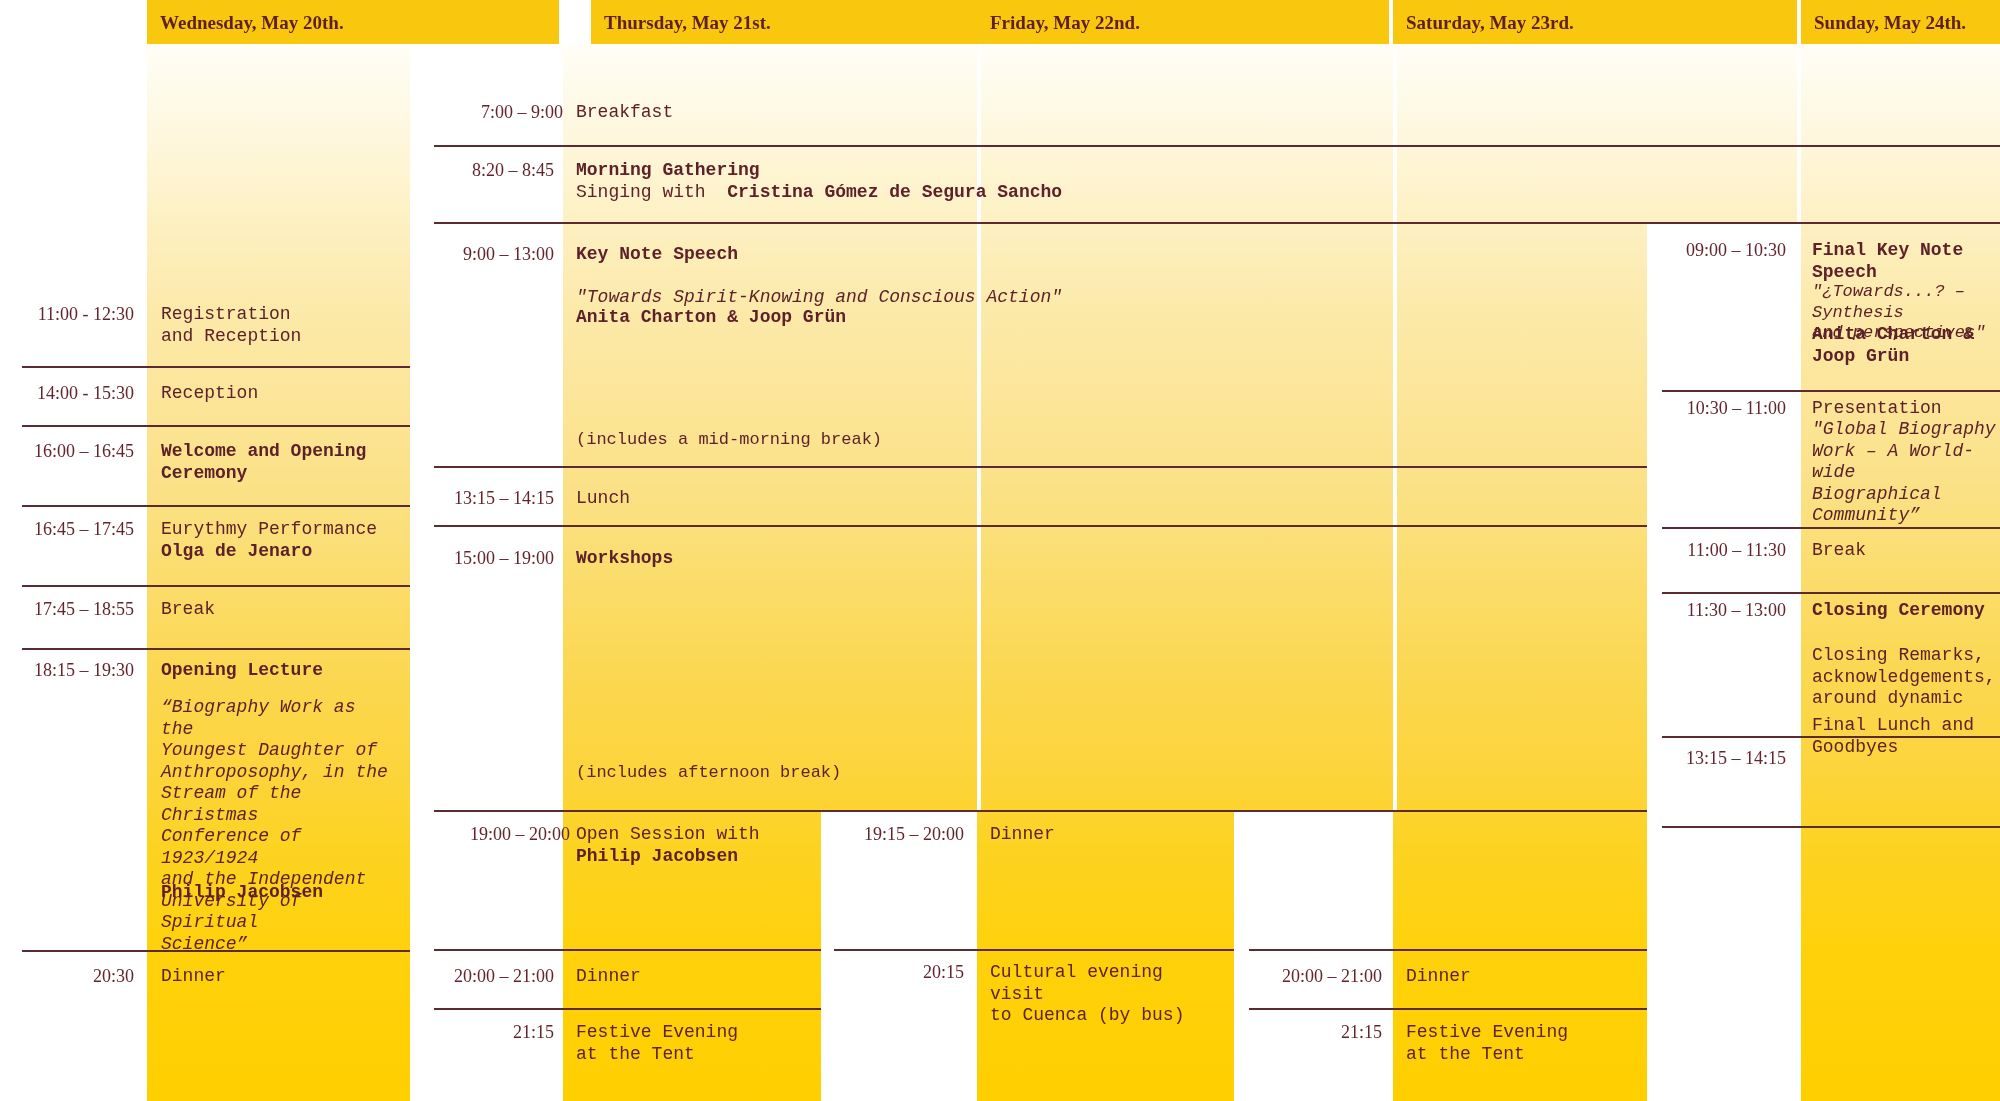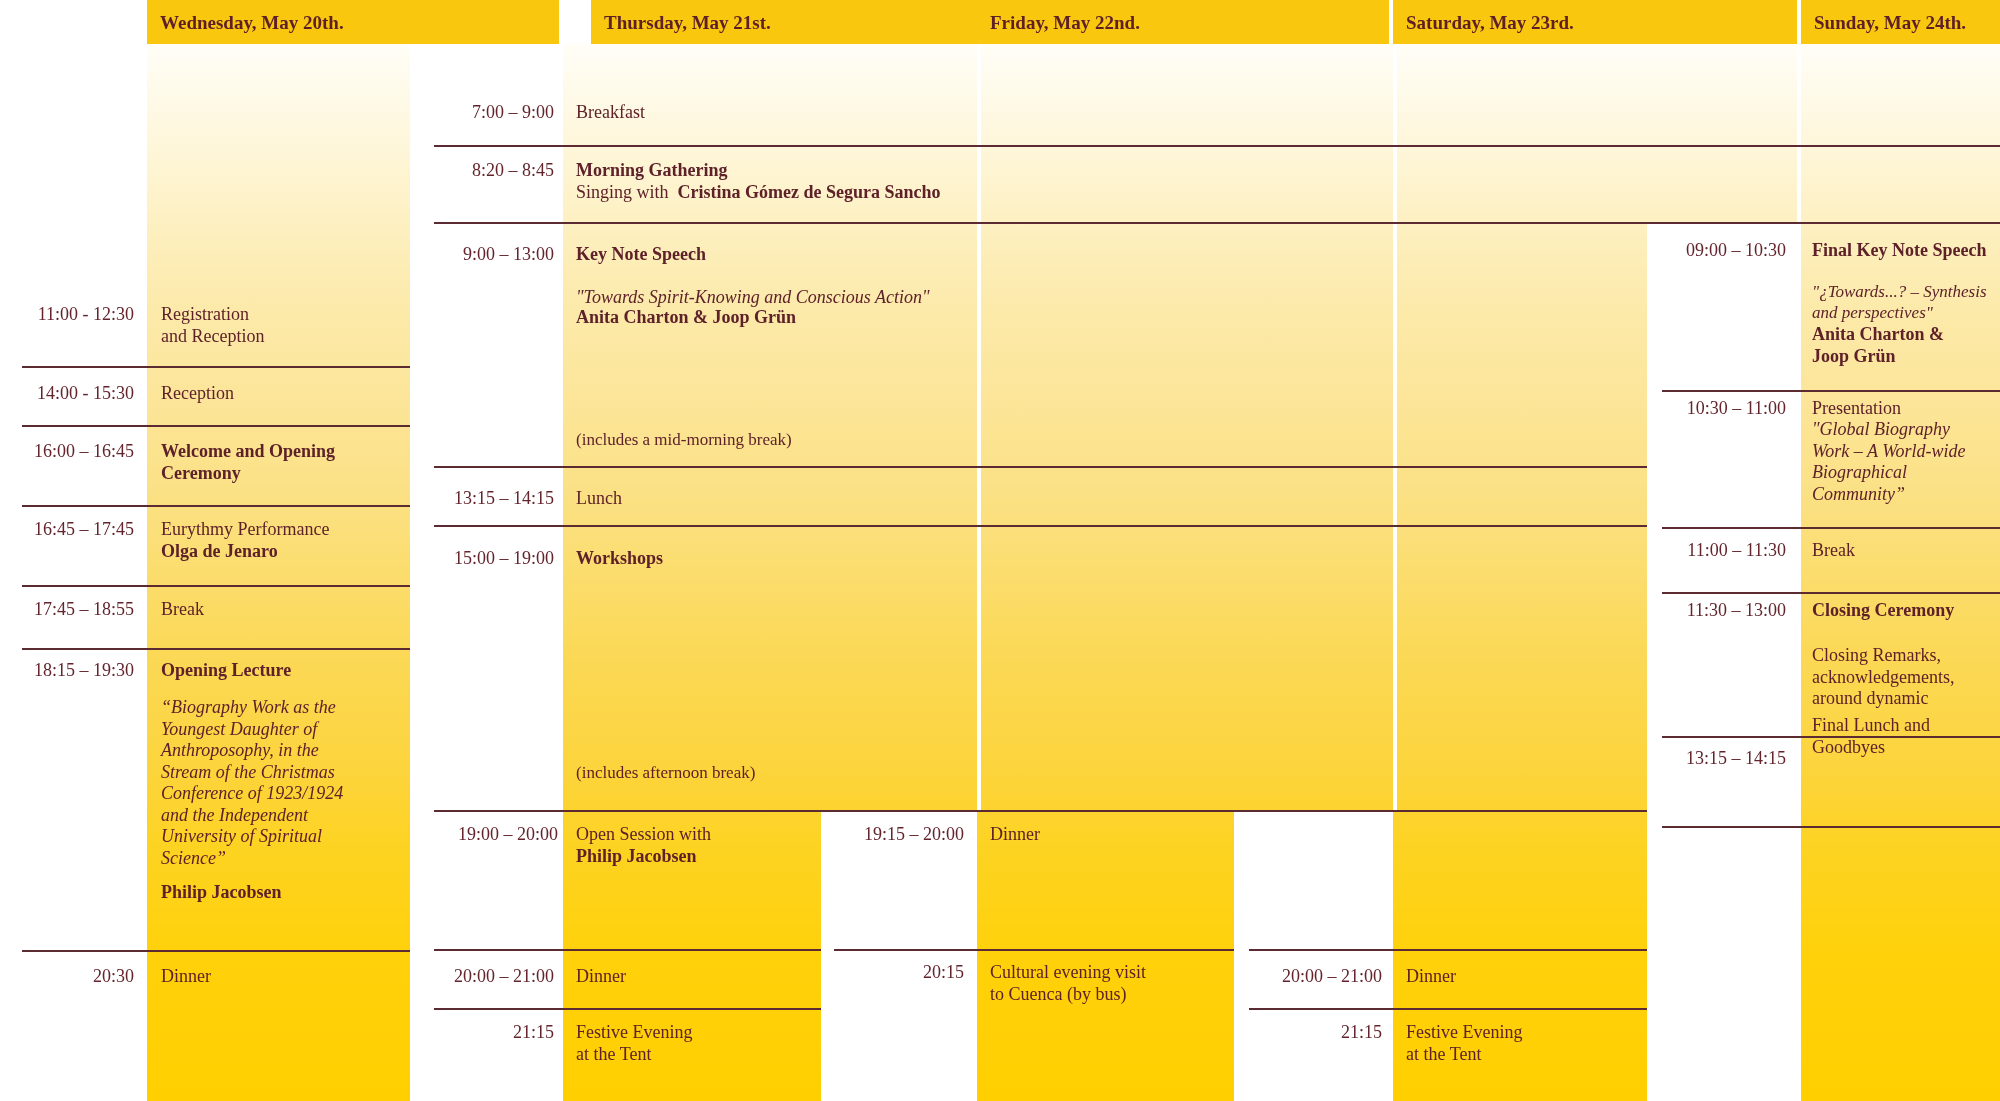--- a/index.html
+++ b/index.html
@@ -9,21 +9,21 @@
   .fill{position:absolute;top:44px;height:1057px;
         background:linear-gradient(180deg,#fffef7 0%,#fef6d9 10%,#fdf0c1 17%,#fceaaa 25%,
                    #fce598 34%,#fbe186 42%,#fbde74 48%,#fbd958 57%,#fcd43b 69%,
                    #fdd322 76%,#ffd10b 86%,#ffcf00 100%);}
   .white{position:absolute;background:#ffffff;}
   .hdr{position:absolute;top:0;height:44px;background:#f9c80e;box-sizing:border-box;
        padding-left:13px;font-weight:bold;font-size:19px;line-height:45px;color:#5e1f26;
        white-space:nowrap;overflow:hidden;}
   .hline{position:absolute;height:2px;background:#5c2b31;}
   .t{position:absolute;font-size:18px;line-height:21px;text-align:right;color:#63242c;white-space:nowrap;}
-  .ev{position:absolute;font-size:18px;line-height:21.5px;white-space:pre-line;}
+  .ev{position:absolute;font-size:18px;line-height:21.5px;white-space:pre-line;font-family:Liberation Mono, monospace;}
   .b{font-weight:bold;}
   .i{font-style:italic;}
   .note{font-size:17px;}
   .blk{display:block;}
   .pre{white-space:pre;}
 </style>
 </head>
 <body>
 
 <div class="stage">
@@ -94,40 +94,40 @@
 Stream of the Christmas
 Conference of 1923/1924
 and the Independent
 University of Spiritual
 Science”</div>
   <div class="ev b" style="left:147px;top:882px;width:240px;">Philip Jacobsen</div>
 
   <div class="t" style="left:0;width:120px;top:966px;">20:30</div>
   <div class="ev" style="left:147px;top:966px;width:240px;">Dinner</div>
 
-  <div class="t" style="left:396px;width:144px;top:102px;">7:00 – 9:00</div>
+  <div class="t" style="left:405px;width:144px;top:102px;">7:00 – 9:00</div>
   <div class="ev" style="left:562px;top:102px;width:400px;">Breakfast</div>
 
   <div class="t" style="left:396px;width:144px;top:160px;">8:20 – 8:45</div>
   <div class="ev" style="left:562px;top:160px;width:620px;"><span class="blk b">Morning Gathering</span><span><span class="pre">Singing with  </span><span class="b">Cristina Gómez de Segura Sancho</span></span></div>
 
   <div class="t" style="left:396px;width:144px;top:244px;">9:00 – 13:00</div>
   <div class="ev b" style="left:562px;top:244px;width:500px;">Key Note Speech</div>
   <div class="ev i" style="left:562px;top:287px;width:700px;">"Towards Spirit-Knowing and Conscious Action"</div>
   <div class="ev b" style="left:562px;top:307px;width:500px;">Anita Charton &amp; Joop Grün</div>
   <div class="ev note" style="left:562px;top:429px;width:500px;">(includes a mid-morning break)</div>
 
   <div class="t" style="left:396px;width:144px;top:488px;">13:15 – 14:15</div>
   <div class="ev" style="left:562px;top:488px;width:400px;">Lunch</div>
 
   <div class="t" style="left:396px;width:144px;top:548px;">15:00 – 19:00</div>
   <div class="ev b" style="left:562px;top:548px;width:400px;">Workshops</div>
   <div class="ev note" style="left:562px;top:762px;width:400px;">(includes afternoon break)</div>
 
-  <div class="t" style="left:400px;width:144px;top:824px;">19:00 – 20:00</div>
+  <div class="t" style="left:412px;width:144px;top:824px;">19:00 – 20:00</div>
   <div class="ev" style="left:562px;top:824px;width:235px;"><span class="blk">Open Session with</span><span class="blk b">Philip Jacobsen</span></div>
 
   <div class="t" style="left:396px;width:144px;top:966px;">20:00 – 21:00</div>
   <div class="ev" style="left:562px;top:966px;width:235px;">Dinner</div>
 
   <div class="t" style="left:396px;width:144px;top:1022px;">21:15</div>
   <div class="ev" style="left:562px;top:1022px;width:235px;">Festive Evening
 at the Tent</div>
 
   <div class="t" style="left:807px;width:143px;top:824px;">19:15 – 20:00</div>

